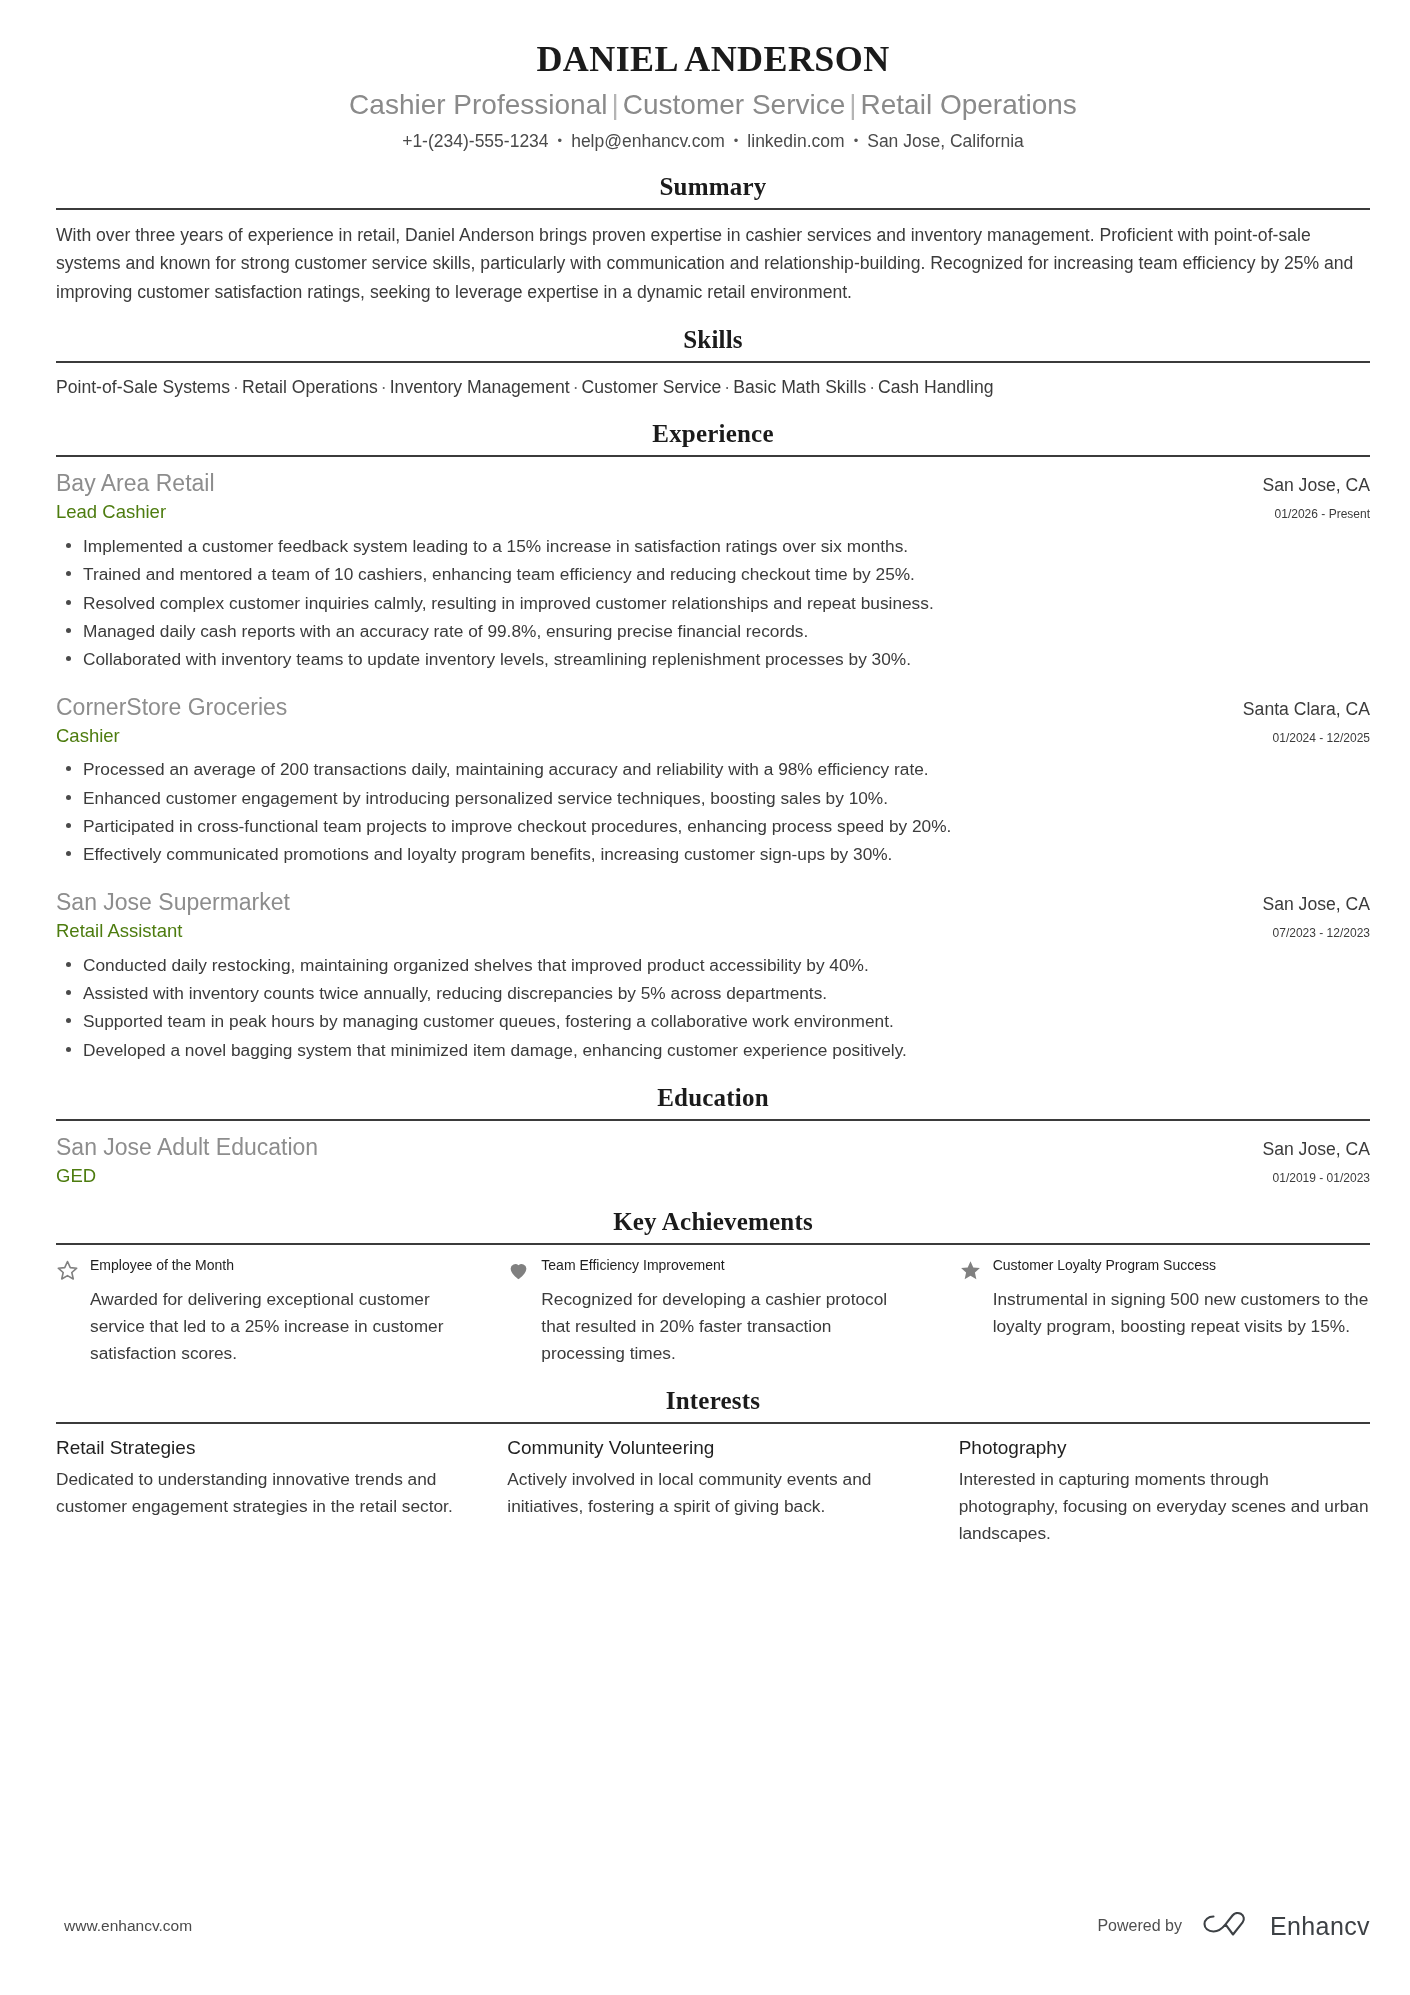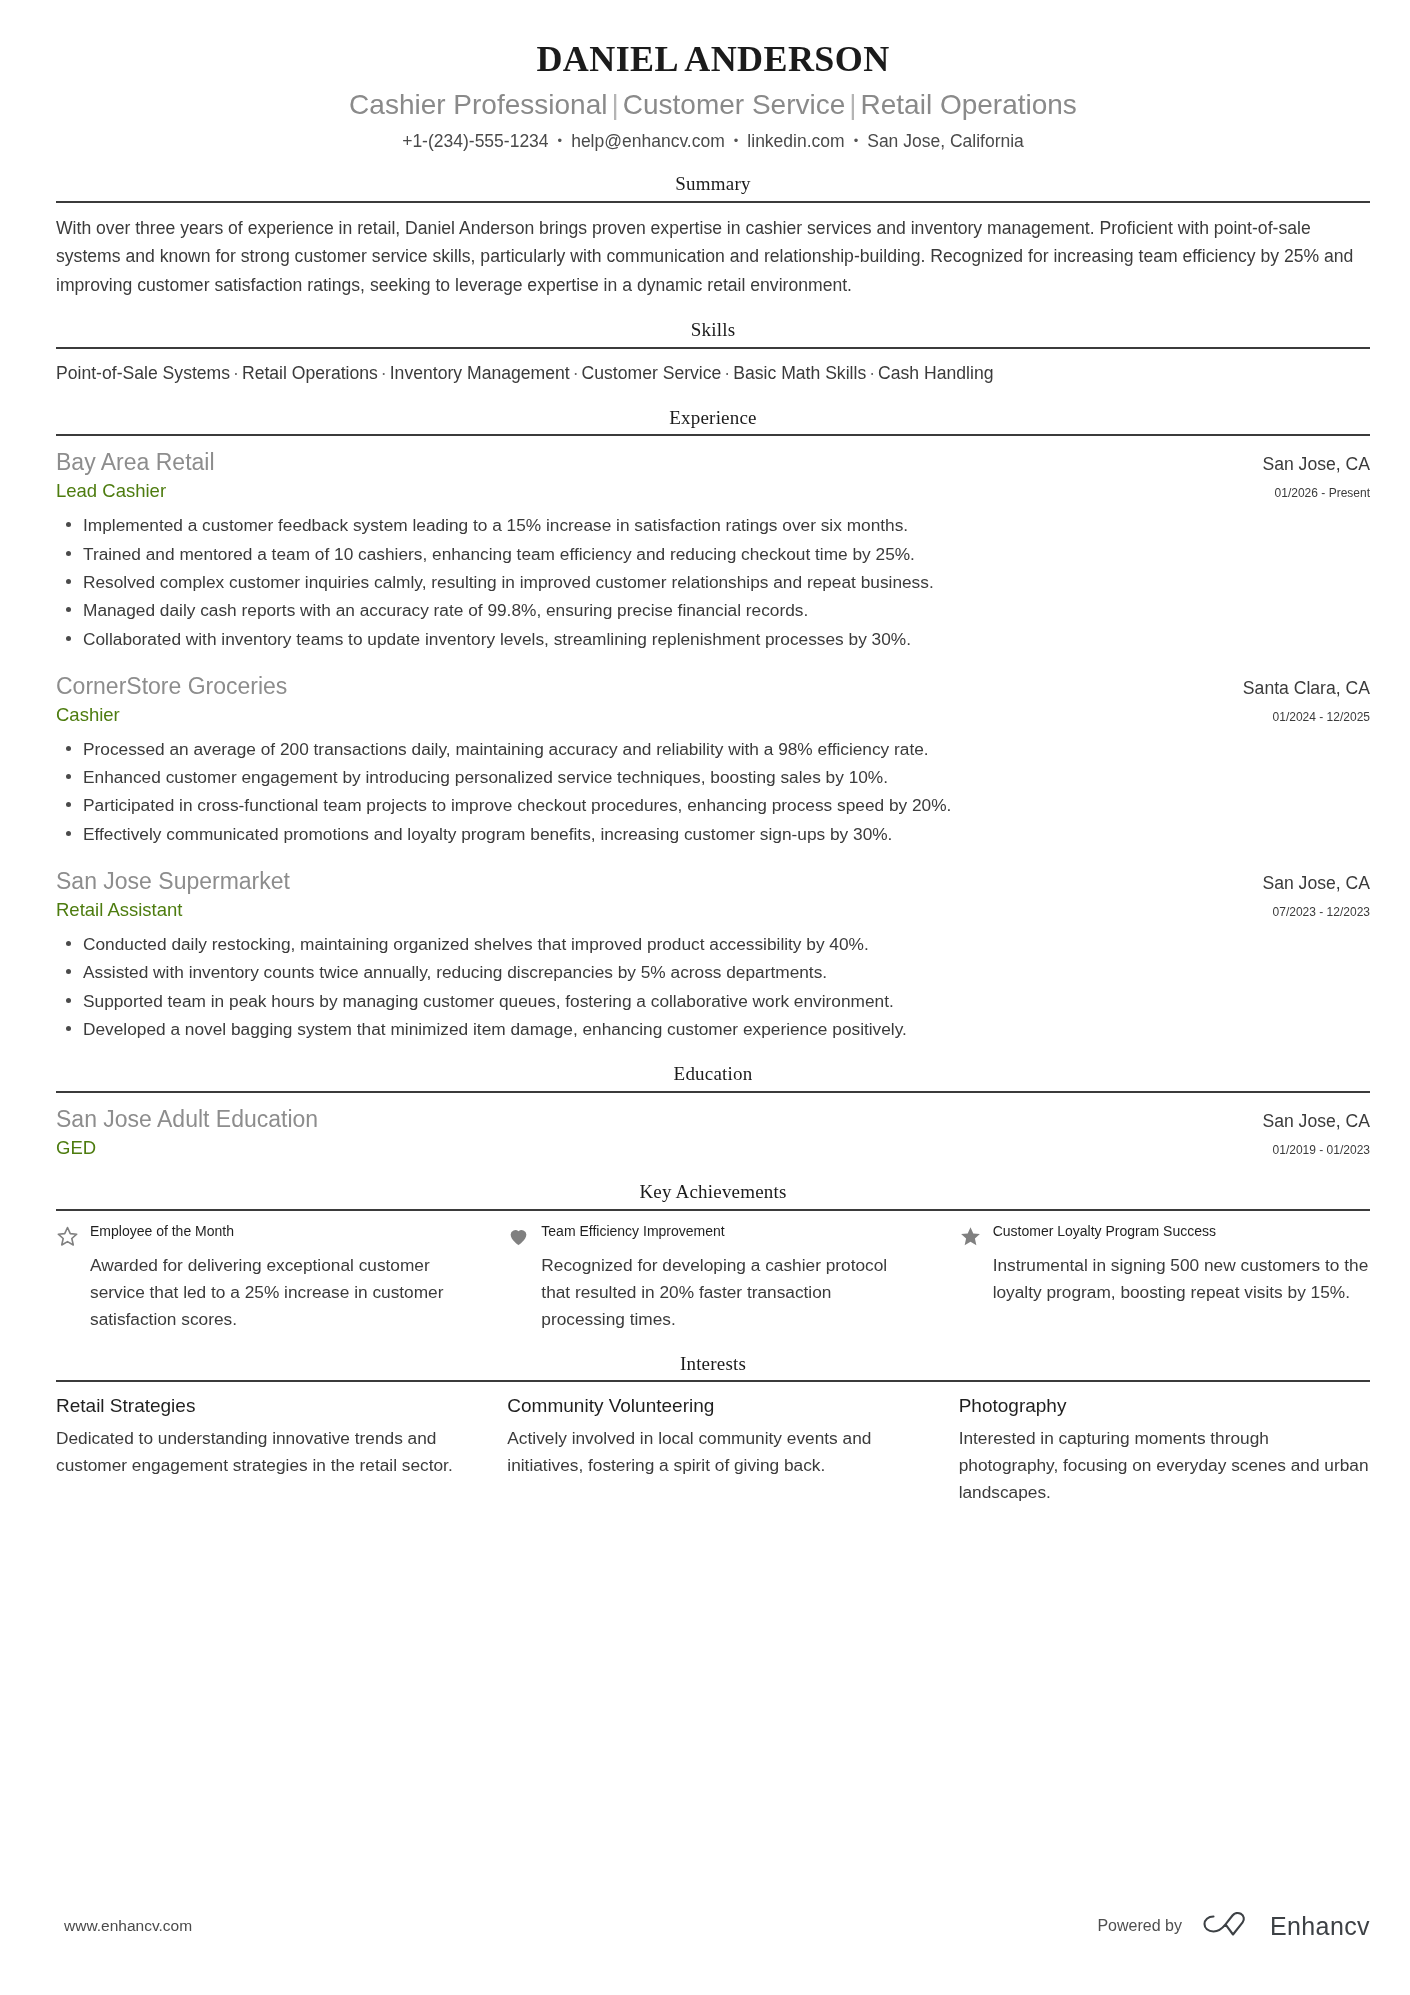--- a/index.html
+++ b/index.html
@@ -56,22 +56,22 @@
     padding: 0 9px;
     color: #555;
     font-size: 13px;
     vertical-align: 2px;
   }
 
   
   .section { margin-top: 20px; }
   .section-title {
     font-family: "Liberation Serif", serif;
-    font-weight: normal;
-    font-size: 19px;
+    font-weight: bold;
+    font-size: 25px;
     text-align: center;
     color: #1b1b1b;
     letter-spacing: 0.2px;
     line-height: 1.15;
     padding-bottom: 6px;
   }
   .rule {
     border-top: 2px solid #3b3b3b;
     width: 100%;
   }

